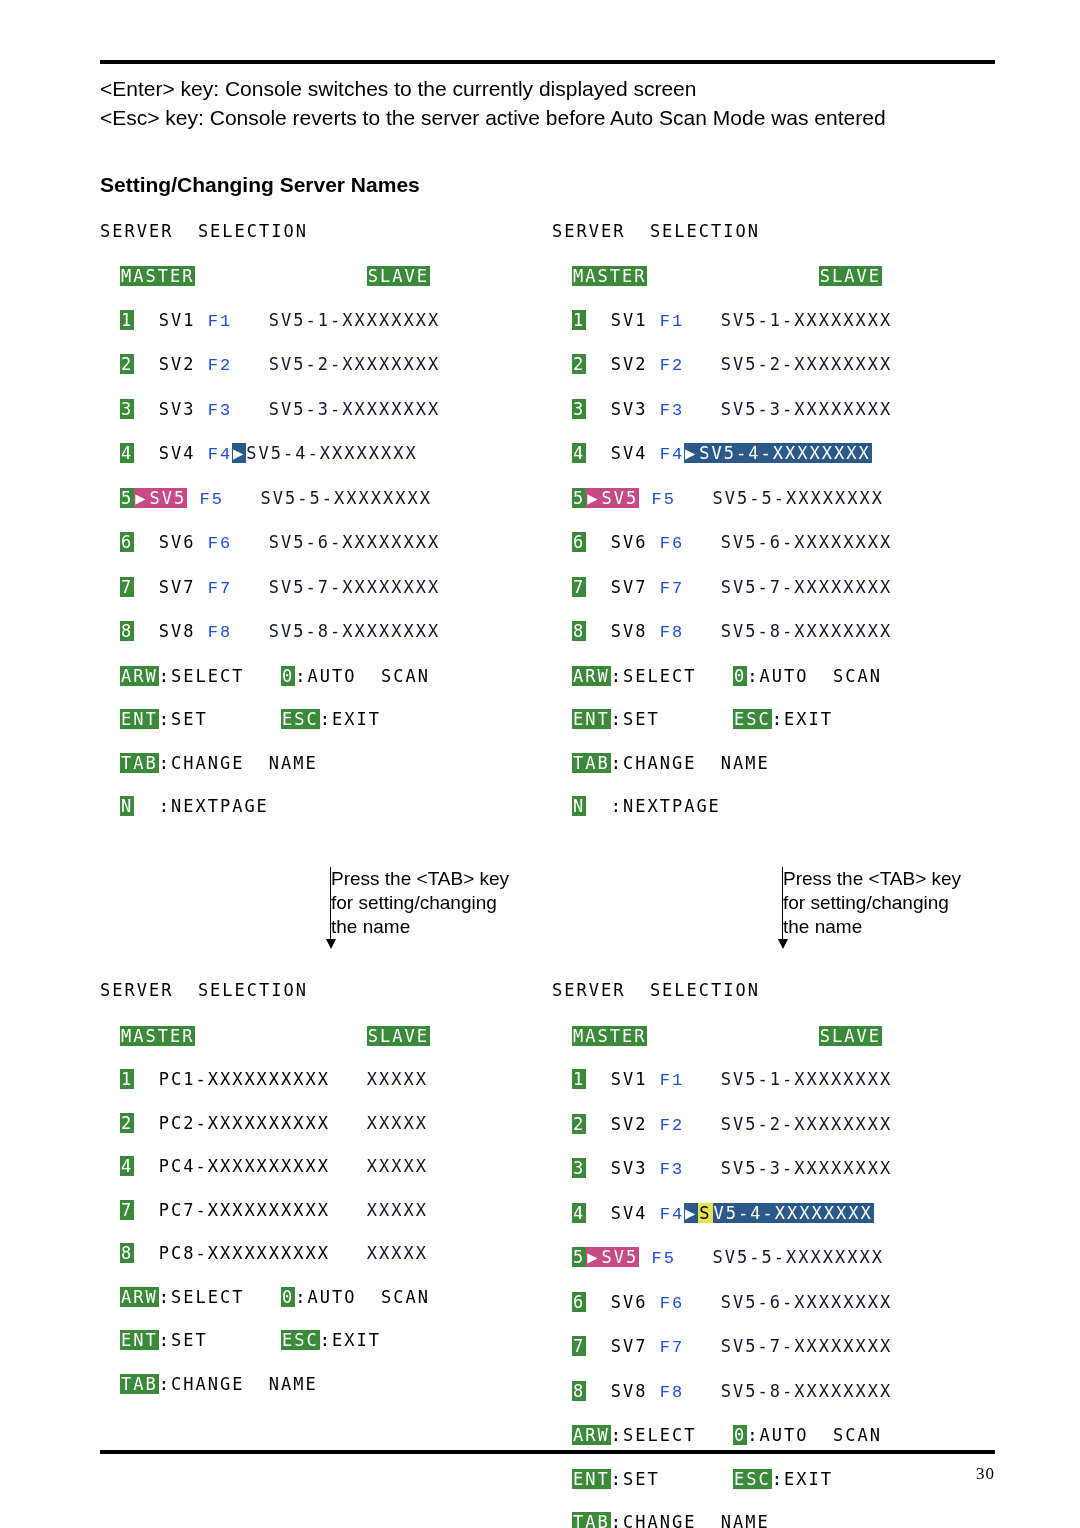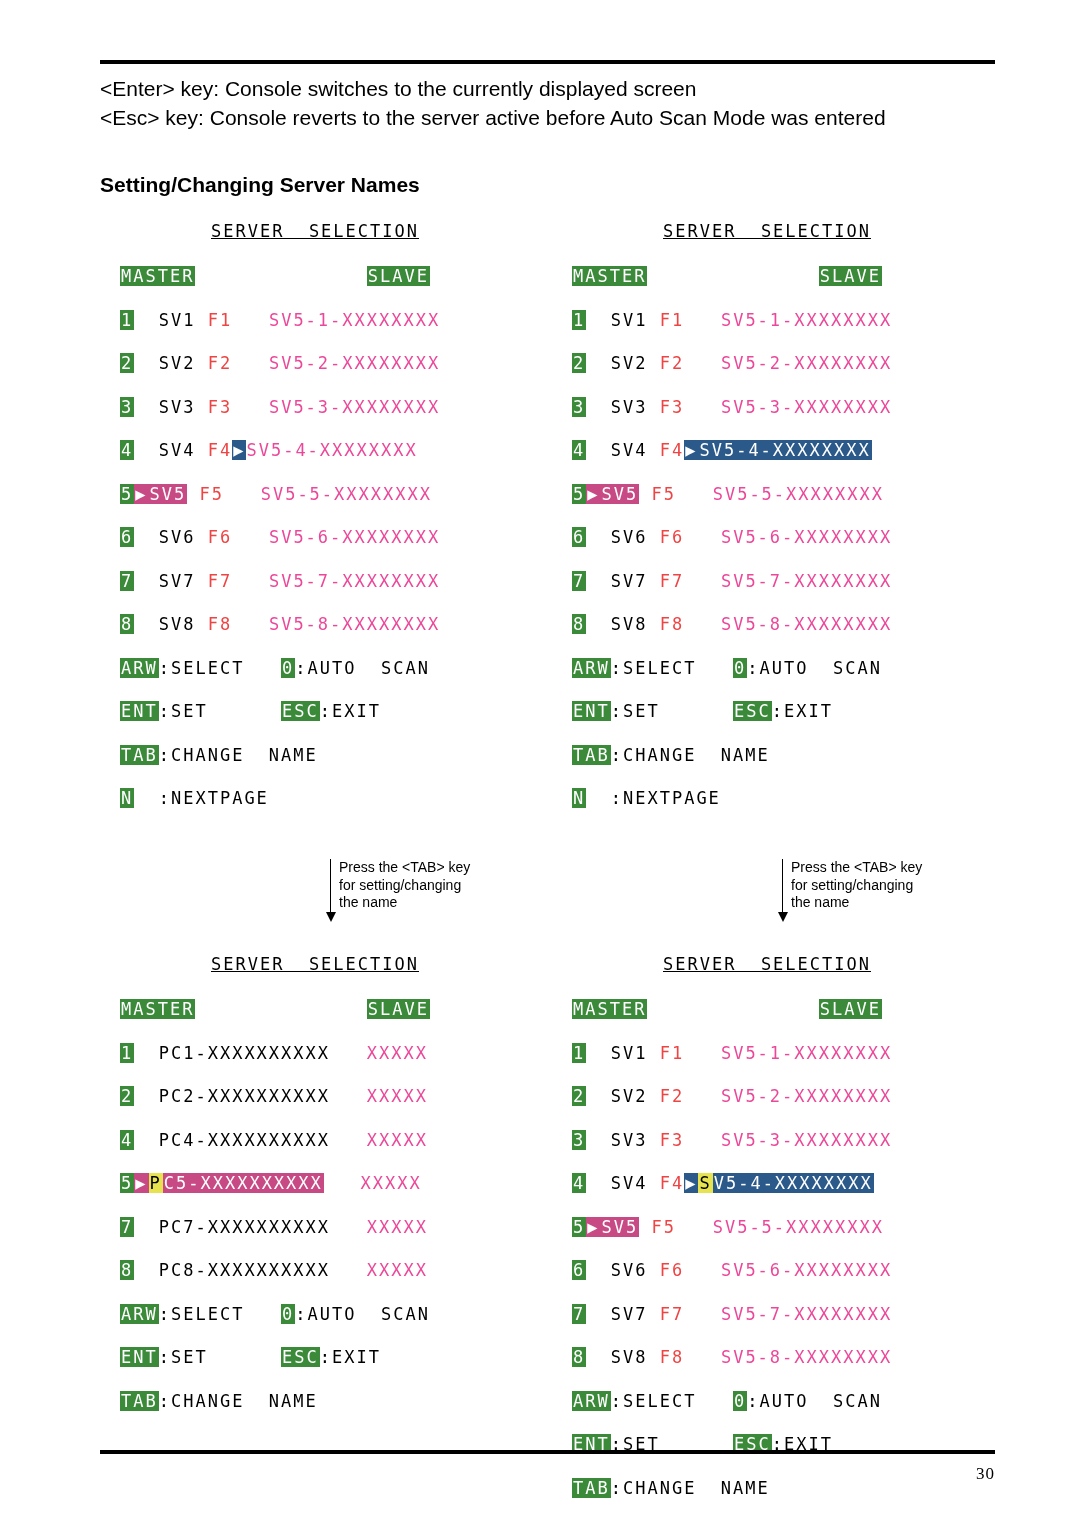--- a/index.html
+++ b/index.html
@@ -24,35 +24,34 @@
     .screens-col { display: flex; flex-direction: column; gap: 8px; width: 430px; }
     .osd {
       width: 430px;
       font-family: "Lucida Console", Monaco, monospace;
       font-size: 17px;
       letter-spacing: 2px;
       line-height: 1.28;
       white-space: pre;
       position: relative;
     }
-    .osd-title { text-align: center; padding: 2px 0; text-decoration: underline; }
+    .osd-title { text-align: left; padding: 2px 0; }
     .hi-green { background: #3a8a3a; color: #fff; padding: 0 1px; }
     .hi-yellow { background: #e6e250; color: #000; padding: 0 1px; }
     .hi-cyan { background: #2b5a8a; color: #fff; padding: 0 1px; }
     .hi-pink { background: #c84a84; color: #fff; padding: 0 1px; }
-    .txt-pink { color: #ef4444; }
-    .txt-blue { color: #ec4899; }
+    .txt-pink { color: #1d4ed8; font-family: Liberation Mono, monospace; }
+    .txt-blue { color: #0f172a; }
     .osd-line { display: block; margin-left: 20px; }
     .note-box {
       display: flex; justify-content: flex-end; margin-top: -2px; margin-bottom: 10px;
     }
     .note {
       border-left: 1.5px solid #000;
-      padding-left: 8px;
-      font-size: 14px;
+      font-size: 19px;
       line-height: 1.25;
       width: 200px;
       position: relative;
     }
     .note::after {
       content: "";
       position: absolute;
       left: -5px;
       bottom: -10px;
       width: 0; height: 0;
@@ -99,21 +98,20 @@
         <div>the name</div>
       </div>
     </div>
 
     <div class="osd">
 <div class="osd-title">SERVER  SELECTION</div>
 <span class="osd-line"><span class="hi-green">MASTER</span>              <span class="hi-green">SLAVE</span></span>
 <span class="osd-line"><span class="hi-green">1</span>  <span>PC1-XXXXXXXXXX</span>   <span class="txt-blue">XXXXX</span></span>
 <span class="osd-line"><span class="hi-green">2</span>  <span>PC2-XXXXXXXXXX</span>   <span class="txt-blue">XXXXX</span></span>
 <span class="osd-line"><span class="hi-green">4</span>  <span>PC4-XXXXXXXXXX</span>   <span class="txt-blue">XXXXX</span></span>
-<span class="osd-line"><span class="hi-green">5</span><span class="hi-pink">▶</span><span class="hi-yellow">P</span><span class="hi-pink">C5-XXXXXXXXXX</span>   <span class="txt-blue">XXXXX</span></span>
 <span class="osd-line"><span class="hi-green">7</span>  <span>PC7-XXXXXXXXXX</span>   <span class="txt-blue">XXXXX</span></span>
 <span class="osd-line"><span class="hi-green">8</span>  <span>PC8-XXXXXXXXXX</span>   <span class="txt-blue">XXXXX</span></span>
 <span class="osd-line"><span class="hi-green">ARW</span><span>:SELECT</span>   <span class="hi-green">0</span><span>:AUTO  SCAN</span></span>
 <span class="osd-line"><span class="hi-green">ENT</span><span>:SET</span>      <span class="hi-green">ESC</span><span>:EXIT</span></span>
 <span class="osd-line"><span class="hi-green">TAB</span><span>:CHANGE  NAME</span></span>
 
     </div>
 
   </div>
 

